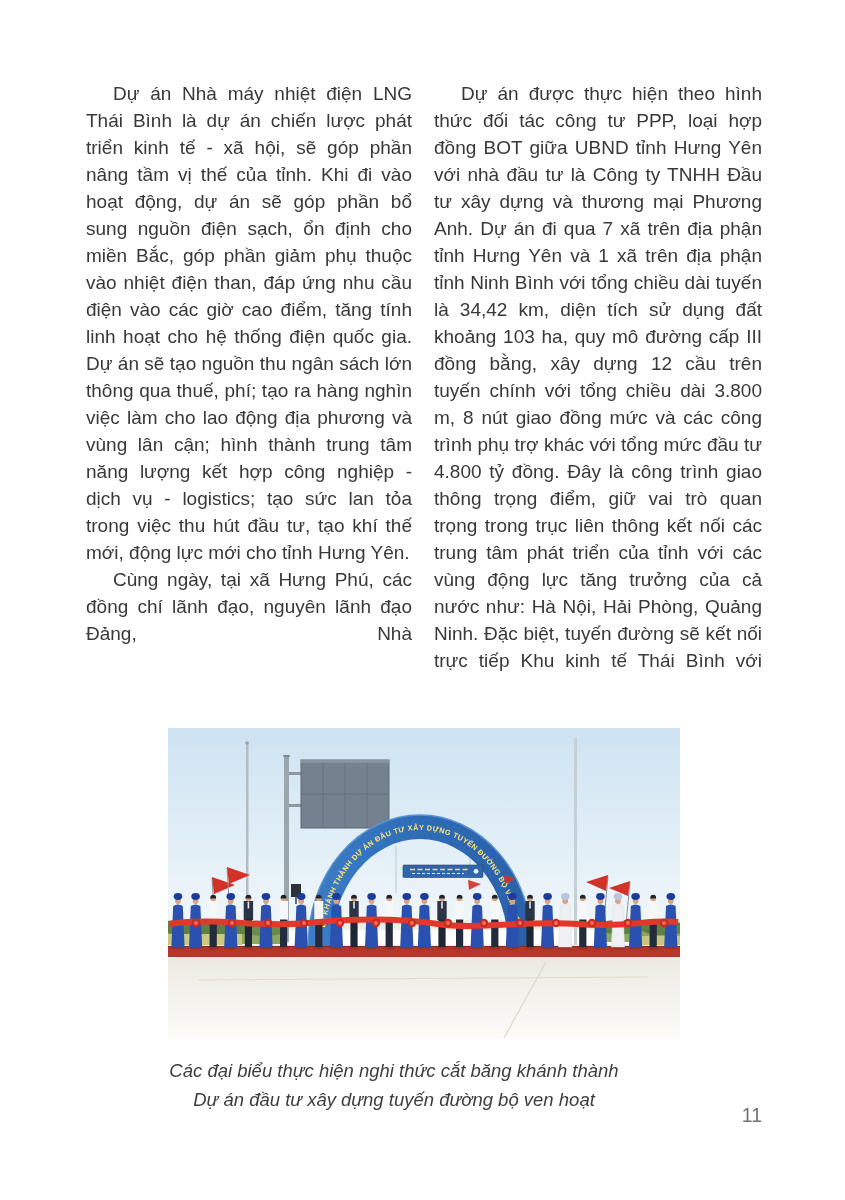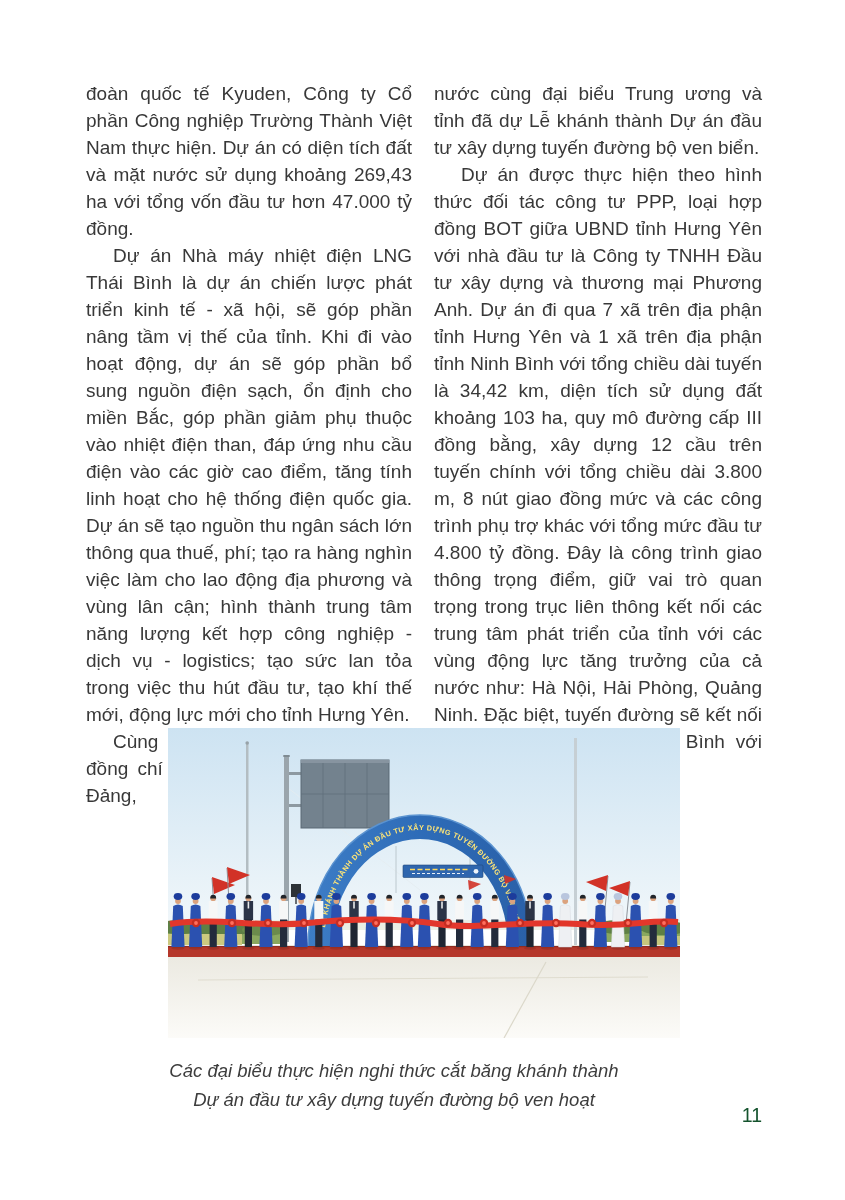--- a/index.html
+++ b/index.html
@@ -16,36 +16,34 @@
   .para{margin:0;padding:0;}
   .para.ind{text-indent:27px;}
   .para.jlast{text-align-last:justify;}
   figure.photo{position:absolute;left:168px;top:728px;width:512px;height:310px;margin:0;}
   .caption{
     position:absolute;top:1056px;left:0;width:788px;text-align:center;
     font-style:italic;font-size:18.5px;line-height:29px;color:#3d3d3d;
   }
   .pagenum{
     position:absolute;top:1104px;left:679px;width:83px;text-align:right;
-    font-size:19.5px;color:#14532d;
+    font-size:19.5px;color:#737373;
   }
 </style>
 </head>
 <body>
 
 <div class="page">
 
   <div class="col col-left">
-    <p class="para">đoàn quốc tế Kyuden, Công ty Cổ phần Công nghiệp Trường Thành Việt Nam thực hiện. Dự án có diện tích đất và mặt nước sử dụng khoảng 269,43 ha với tổng vốn đầu tư hơn 47.000 tỷ đồng.</p>
     <p class="para ind">Dự án Nhà máy nhiệt điện LNG Thái Bình là dự án chiến lược phát triển kinh tế - xã hội, sẽ góp phần nâng tầm vị thế của tỉnh. Khi đi vào hoạt động, dự án sẽ góp phần bổ sung nguồn điện sạch, ổn định cho miền Bắc, góp phần giảm phụ thuộc vào nhiệt điện than, đáp ứng nhu cầu điện vào các giờ cao điểm, tăng tính linh hoạt cho hệ thống điện quốc gia. Dự án sẽ tạo nguồn thu ngân sách lớn thông qua thuế, phí; tạo ra hàng nghìn việc làm cho lao động địa phương và vùng lân cận; hình thành trung tâm năng lượng kết hợp công nghiệp - dịch vụ - logistics; tạo sức lan tỏa trong việc thu hút đầu tư, tạo khí thế mới, động lực mới cho tỉnh Hưng Yên.</p>
     <p class="para ind jlast">Cùng ngày, tại xã Hưng Phú, các đồng chí lãnh đạo, nguyên lãnh đạo Đảng, Nhà</p>
   </div>
 
   <div class="col col-right">
-    <p class="para">nước cùng đại biểu Trung ương và tỉnh đã dự Lễ khánh thành Dự án đầu tư xây dựng tuyến đường bộ ven biển.</p>
     <p class="para ind jlast">Dự án được thực hiện theo hình thức đối tác công tư PPP, loại hợp đồng BOT giữa UBND tỉnh Hưng Yên với nhà đầu tư là Công ty TNHH Đầu tư xây dựng và thương mại Phương Anh. Dự án đi qua 7 xã trên địa phận tỉnh Hưng Yên và 1 xã trên địa phận tỉnh Ninh Bình với tổng chiều dài tuyến là 34,42 km, diện tích sử dụng đất khoảng 103 ha, quy mô đường cấp III đồng bằng, xây dựng 12 cầu trên tuyến chính với tổng chiều dài 3.800 m, 8 nút giao đồng mức và các công trình phụ trợ khác với tổng mức đầu tư 4.800 tỷ đồng. Đây là công trình giao thông trọng điểm, giữ vai trò quan trọng trong trục liên thông kết nối các trung tâm phát triển của tỉnh với các vùng động lực tăng trưởng của cả nước như: Hà Nội, Hải Phòng, Quảng Ninh. Đặc biệt, tuyến đường sẽ kết nối trực tiếp Khu kinh tế Thái Bình với</p>
   </div>
 
   <figure class="photo">
     <svg id="photo-svg" width="512" height="310" viewBox="0 0 512 310" xmlns="http://www.w3.org/2000/svg">
       <defs>
         <linearGradient id="skyG" x1="0" y1="0" x2="0" y2="1">
           <stop offset="0" stop-color="#cde3f2"></stop>
             <stop offset="1" stop-color="#f1f7fa"></stop>
         </linearGradient>

